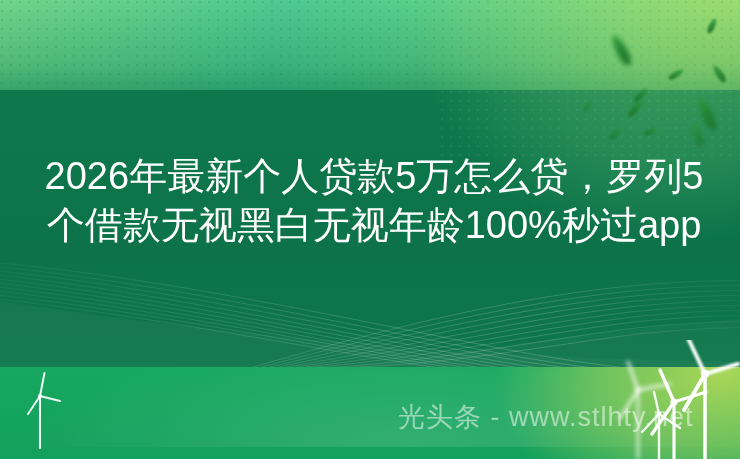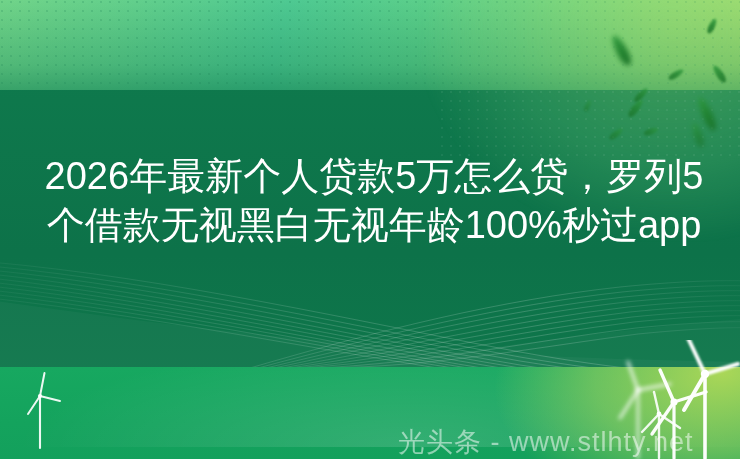--- a/index.html
+++ b/index.html
@@ -130,21 +130,21 @@
     text-align: center;
     font-weight: 400;
     word-break: break-all;
     white-space: pre-wrap;
   }
 
   
   .watermark {
     position: absolute;
     left: 398px;
-    top: 425px;
+    top: 400px;
     font-size: 27px;
     line-height: 34px;
     color: rgba(255,255,255,0.52);
     letter-spacing: 1px;
     white-space: nowrap;
     font-weight: 400;
   }
 </style>
 </head>
 <body>

